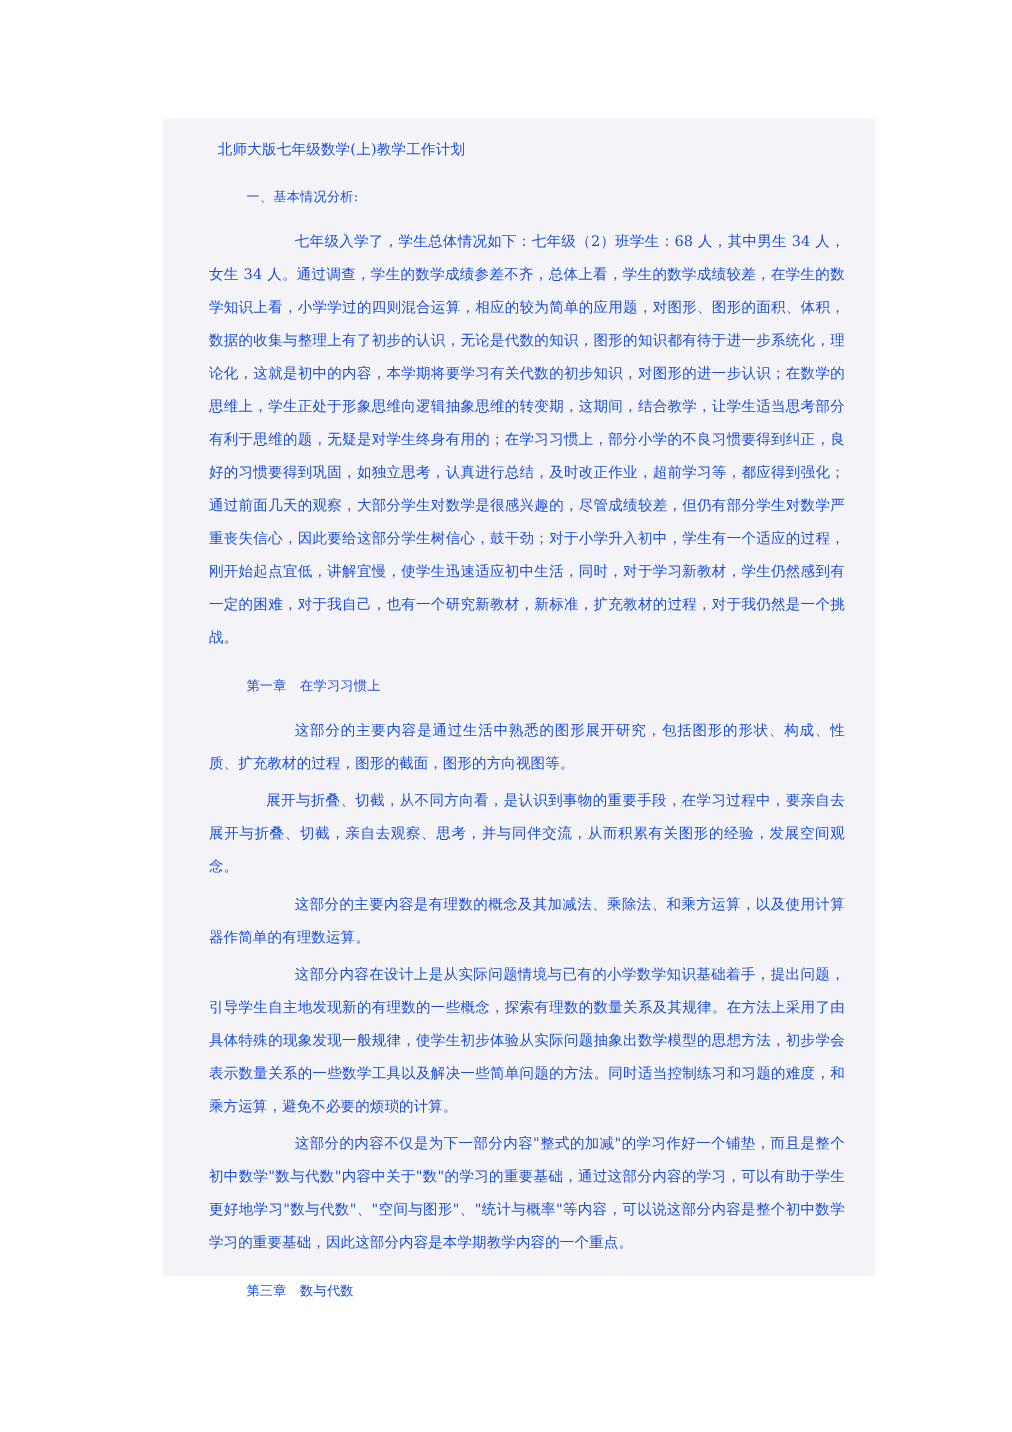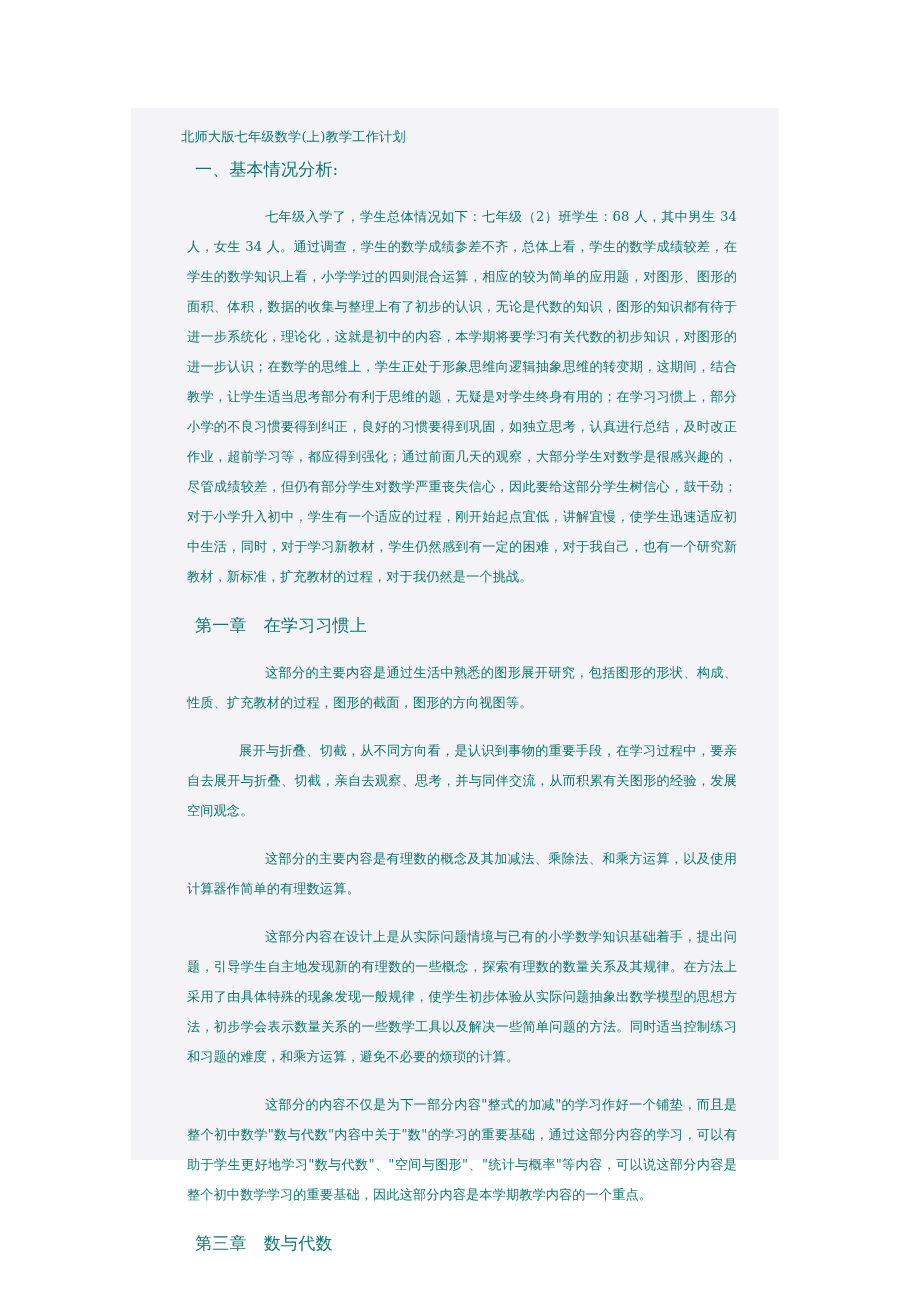--- a/index.html
+++ b/index.html
@@ -11,53 +11,53 @@
   body {
     width: 920px;
     height: 1302px;
     overflow: hidden;
     font-family: "DejaVu Serif", "Liberation Serif", serif;
   }
 
   
   #doc-block {
     position: absolute;
-    left: 131px;
+    left: 148px;
     top: 108px;
     width: 648px;
     height: 1052px;
     background: #f4f4f8;
     box-sizing: border-box;
     padding: 14px 12px 12px 12px;
-    color: #0f766e;
+    color: #1d4ed8;
   }
 
   .doc-title {
     font-size: 13.2px;
     line-height: 30px;
     margin: 0 0 2px 38px;
     letter-spacing: 0.2px;
     white-space: nowrap;
   }
 
   
   .heading {
-    font-size: 17px;
+    font-size: 12px;
     line-height: 30px;
-    margin: 0;
+    margin: 12px;
     text-indent: 26px;
     padding-left: 26px;
     letter-spacing: 0.2px;
   }
 
   
   .para {
     font-size: 13.2px;
     line-height: 30px;
-    margin: 18px;
+    margin: 4px;
     text-align: justify;
     text-justify: inter-character;
     text-indent: 52px;
     padding-left: 26px;
     padding-right: 12px;
     letter-spacing: 0.1px;
   }
   .para.indent-deep {
     text-indent: 78px;
   }

